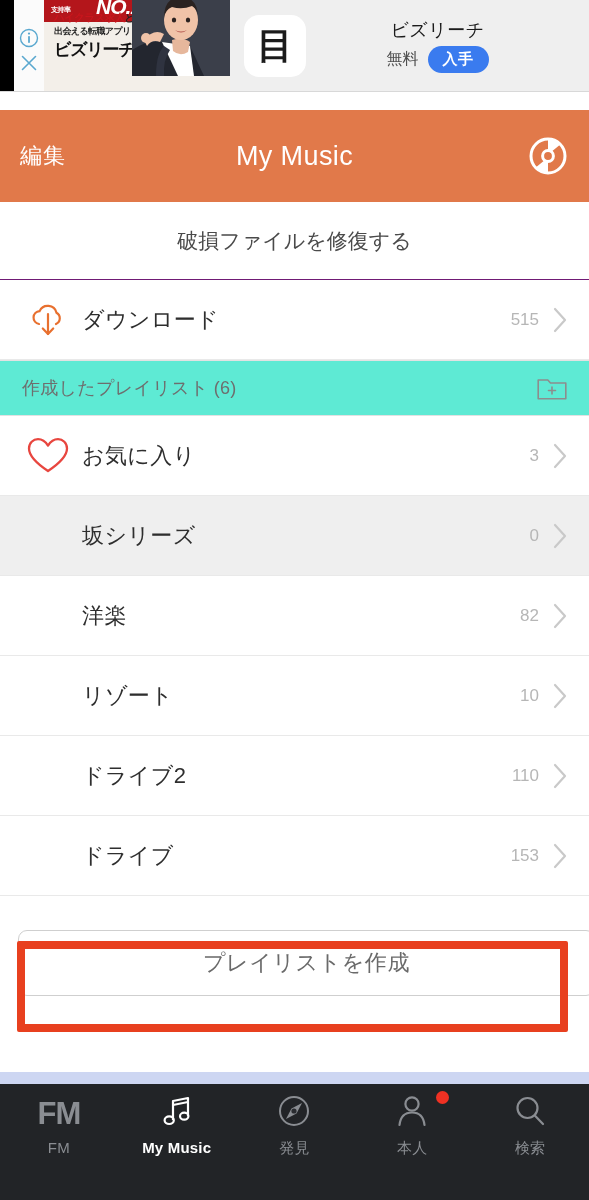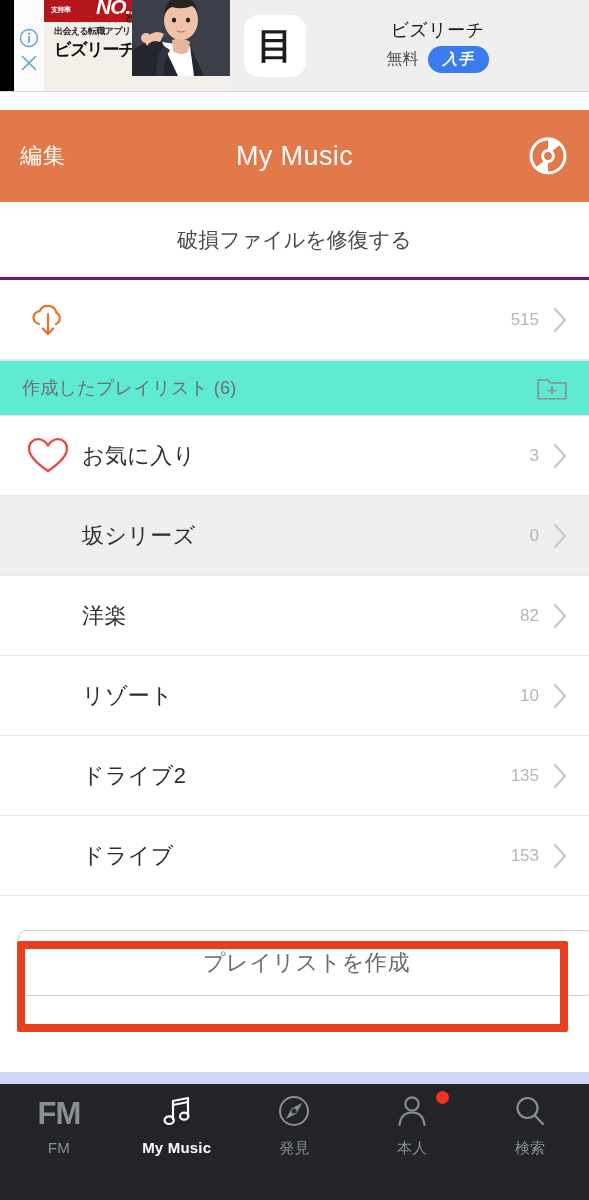--- a/index.html
+++ b/index.html
@@ -67,39 +67,39 @@
   }
   .ad-meta{
     flex:1; display:flex; flex-direction:column; align-items:center;
     justify-content:center; gap:4px; padding-right:6px;
   }
   .ad-title{ font-size:18px; color:#1b1b1b; letter-spacing:.5px; }
   .ad-sub{ display:flex; align-items:center; gap:9px; }
   .ad-free{ font-size:16px; color:#4d4d4d; }
   .ad-get{
     background:#3a7bef; color:#fff; font-size:15px; font-weight:700;
-    padding:4px 15px; border-radius:14px; letter-spacing:.5px;font-style:italic;
+    padding:4px 15px; border-radius:14px; letter-spacing:.5px;
   }
 
   
   .navbar{
     position:relative; height:92px; background:#e1794a;
     display:flex; align-items:center; padding:0 20px;margin-top:18px;
   }
   .nav-edit{ font-size:22px; color:#fff; letter-spacing:1px; }
   .nav-title{
     position:absolute; left:0; right:0; text-align:center;
     font-size:27px; color:#fff; letter-spacing:.4px; pointer-events:none;
   }
   .nav-disc{ margin-left:auto; position:relative; z-index:2; line-height:0; }
 
   
   .repair-row{
     height:78px; display:flex; align-items:center; justify-content:center;
-    background:#fff; border-bottom:3px solid #701a75;
+    background:#fff; border-bottom:1px solid #701a75;
   }
   .repair-row span{ font-size:21px; color:#4a4a4a; }
 
   
   .row{
     position:relative; height:80px; display:flex; align-items:center;
     padding:0 22px 0 26px; background:#fff;
   }
   .row.sep:after{
     content:""; position:absolute; left:0; right:0; bottom:0;
@@ -238,20 +238,21 @@
   </div>
 
   <div class="row sep">
     <span class="row-icon">
       <svg width="44" height="44" viewBox="0 0 44 44">
         <path d="M13 26 a6.5 6.5 0 0 1 .6 -12.9 a9 9 0 0 1 16.9 1.6 a6.3 6.3 0 0 1 -.5 11.3" fill="none" stroke="#e8702f" stroke-width="2.2" stroke-linecap="round"></path>
         <path d="M22 16 L22 36" stroke="#e8702f" stroke-width="2.2" stroke-linecap="round"></path>
         <path d="M16.8 30.5 L22 36 L27.2 30.5" fill="none" stroke="#e8702f" stroke-width="2.2" stroke-linecap="round" stroke-linejoin="round"></path>
       </svg>
     </span>
+    <span class="row-label">ダウンロード</span>
     <span class="row-count">515</span>
     <span class="row-chevron">
       <svg width="14" height="26" viewBox="0 0 14 26">
           <path d="M2 2 L12 13 L2 24" fill="none" stroke="#c9c9c9" stroke-width="2.2" stroke-linecap="round" stroke-linejoin="round"></path>
         </svg>
     </span>
   </div>
 
   <div class="section-head">
     <span class="title">作成したプレイリスト (6)</span>
@@ -306,21 +307,21 @@
         <span class="row-count">10</span>
         <span class="row-chevron">
           <svg width="14" height="26" viewBox="0 0 14 26">
             <path d="M2 2 L12 13 L2 24" fill="none" stroke="#c9c9c9" stroke-width="2.2" stroke-linecap="round" stroke-linejoin="round"></path>
           </svg>
         </span>
       </div>
       <div class="row sep">
         <span class="row-icon"></span>
         <span class="row-label">ドライブ2</span>
-        <span class="row-count">135</span>
+        <span class="row-count">110</span>
         <span class="row-chevron">
           <svg width="14" height="26" viewBox="0 0 14 26">
             <path d="M2 2 L12 13 L2 24" fill="none" stroke="#c9c9c9" stroke-width="2.2" stroke-linecap="round" stroke-linejoin="round"></path>
           </svg>
         </span>
       </div>
       <div class="row sep">
         <span class="row-icon"></span>
         <span class="row-label">ドライブ</span>
         <span class="row-count">153</span>

